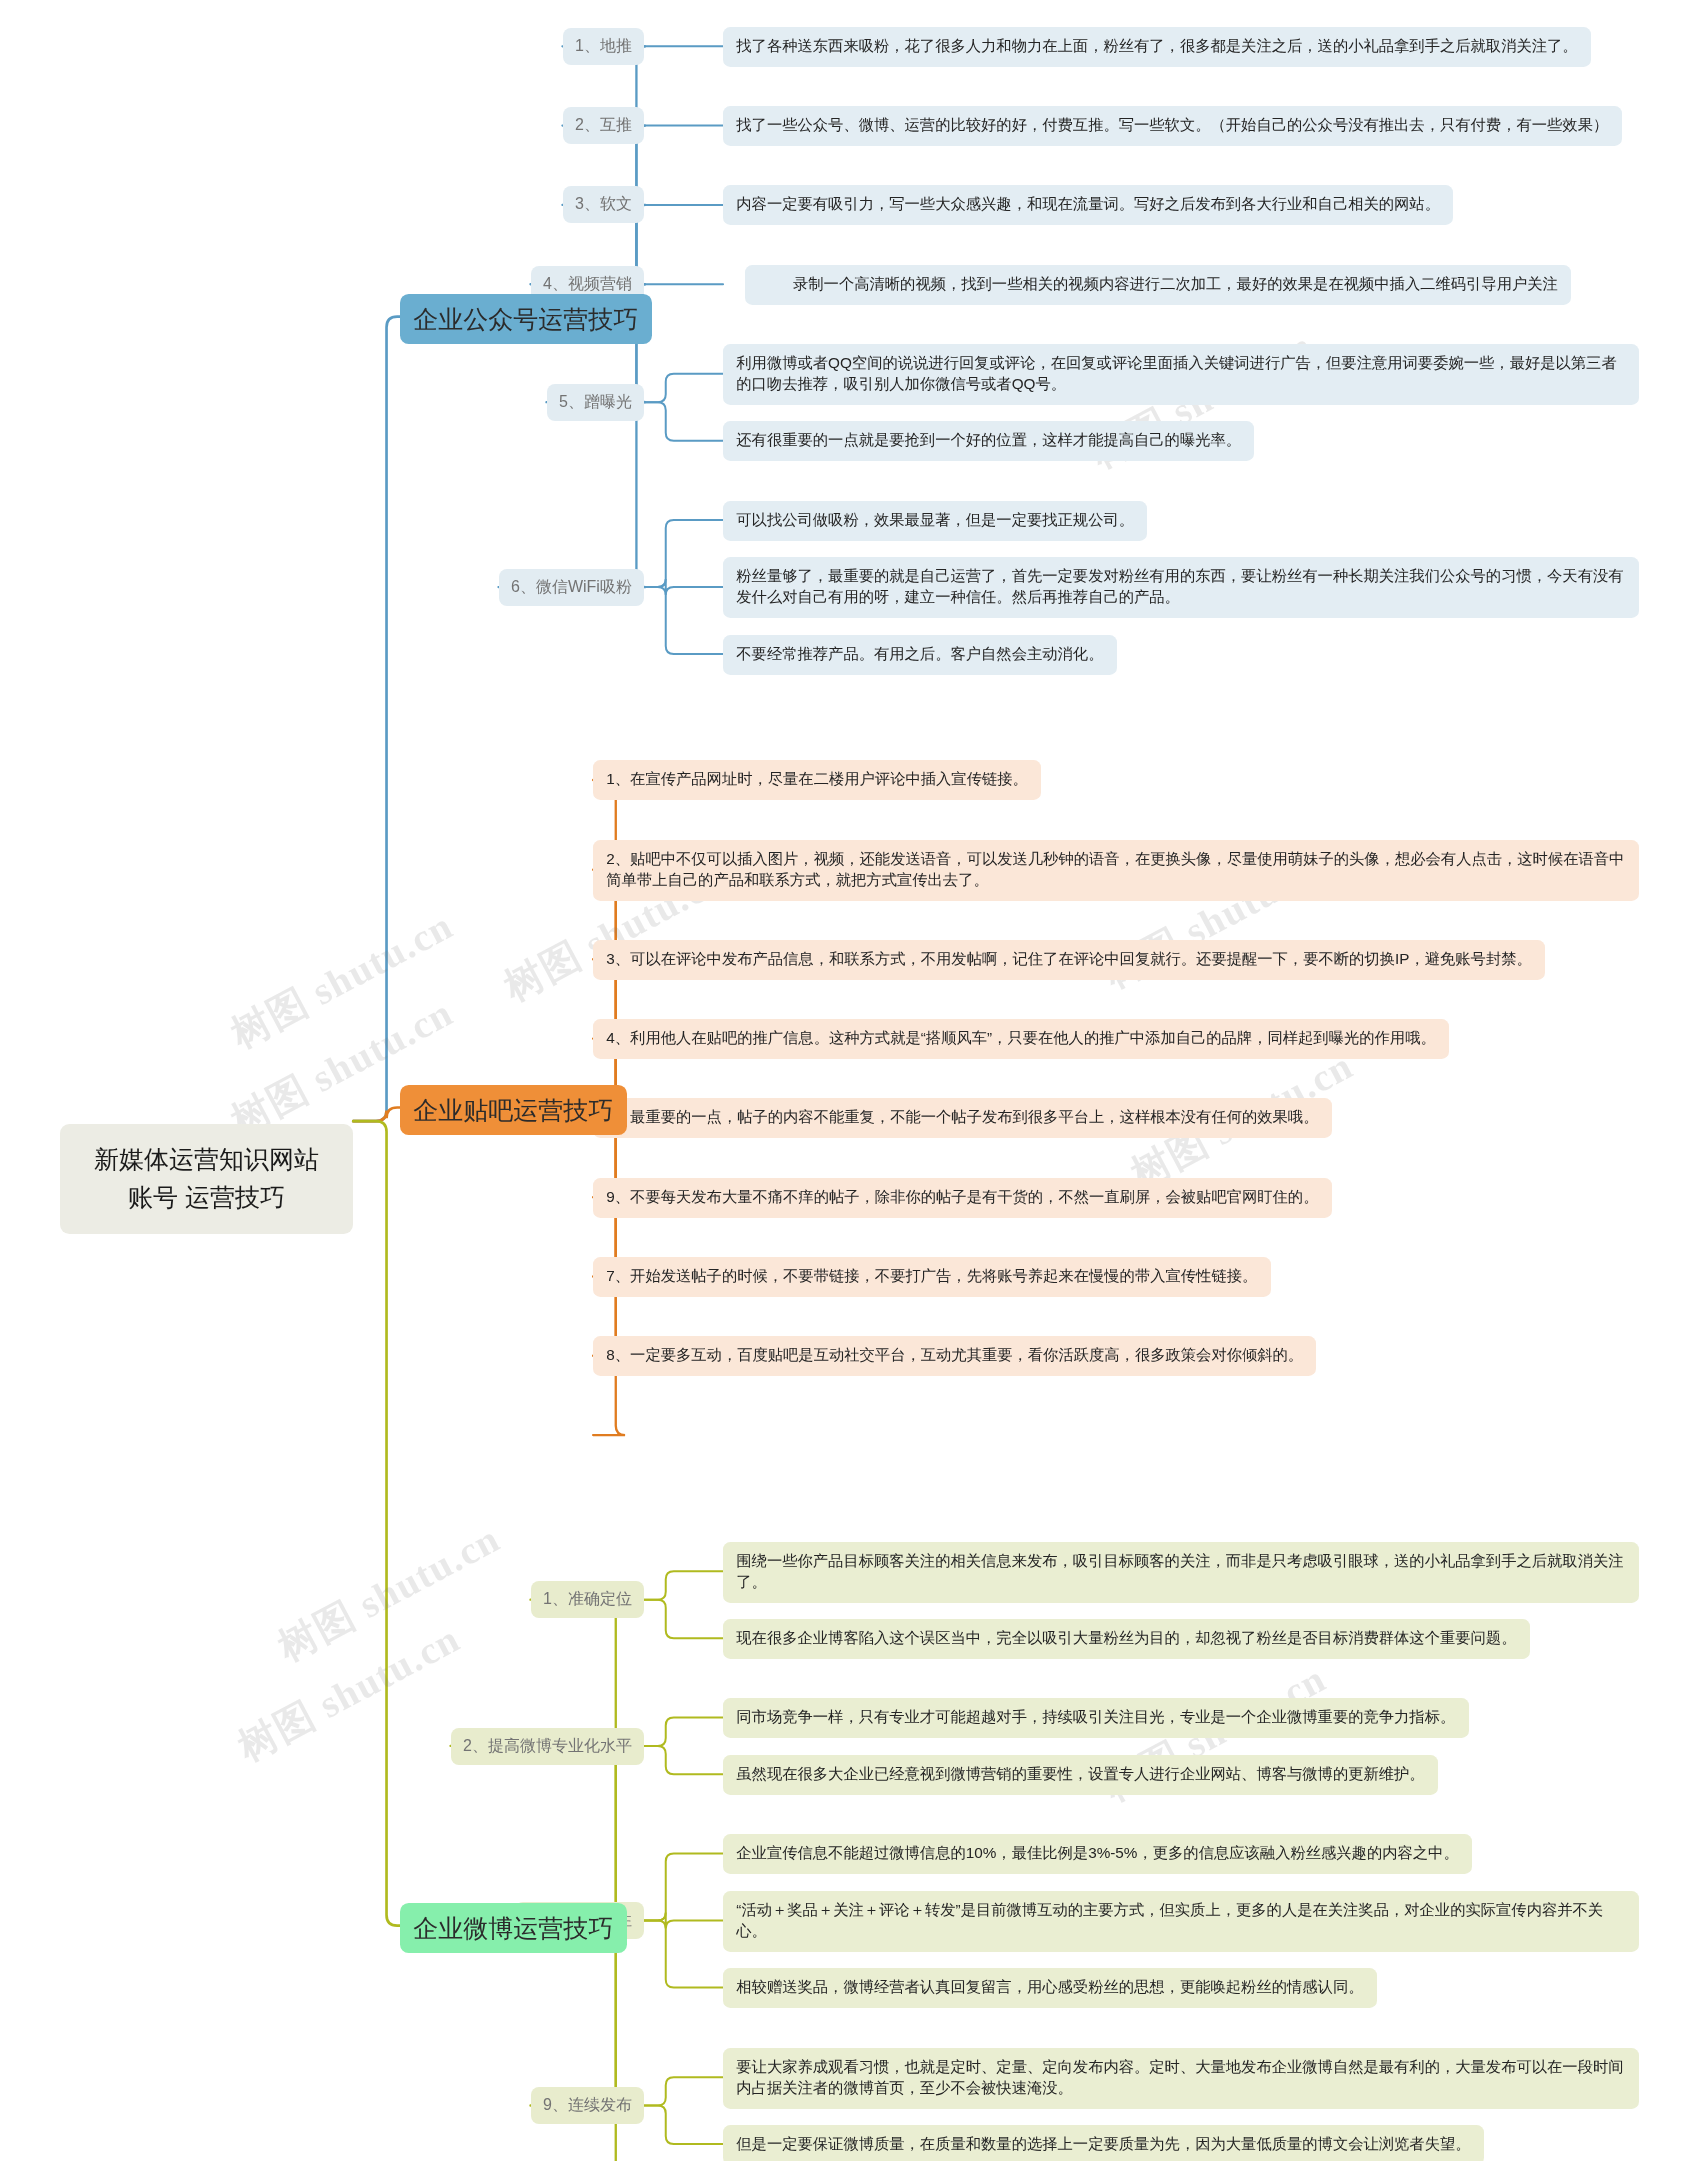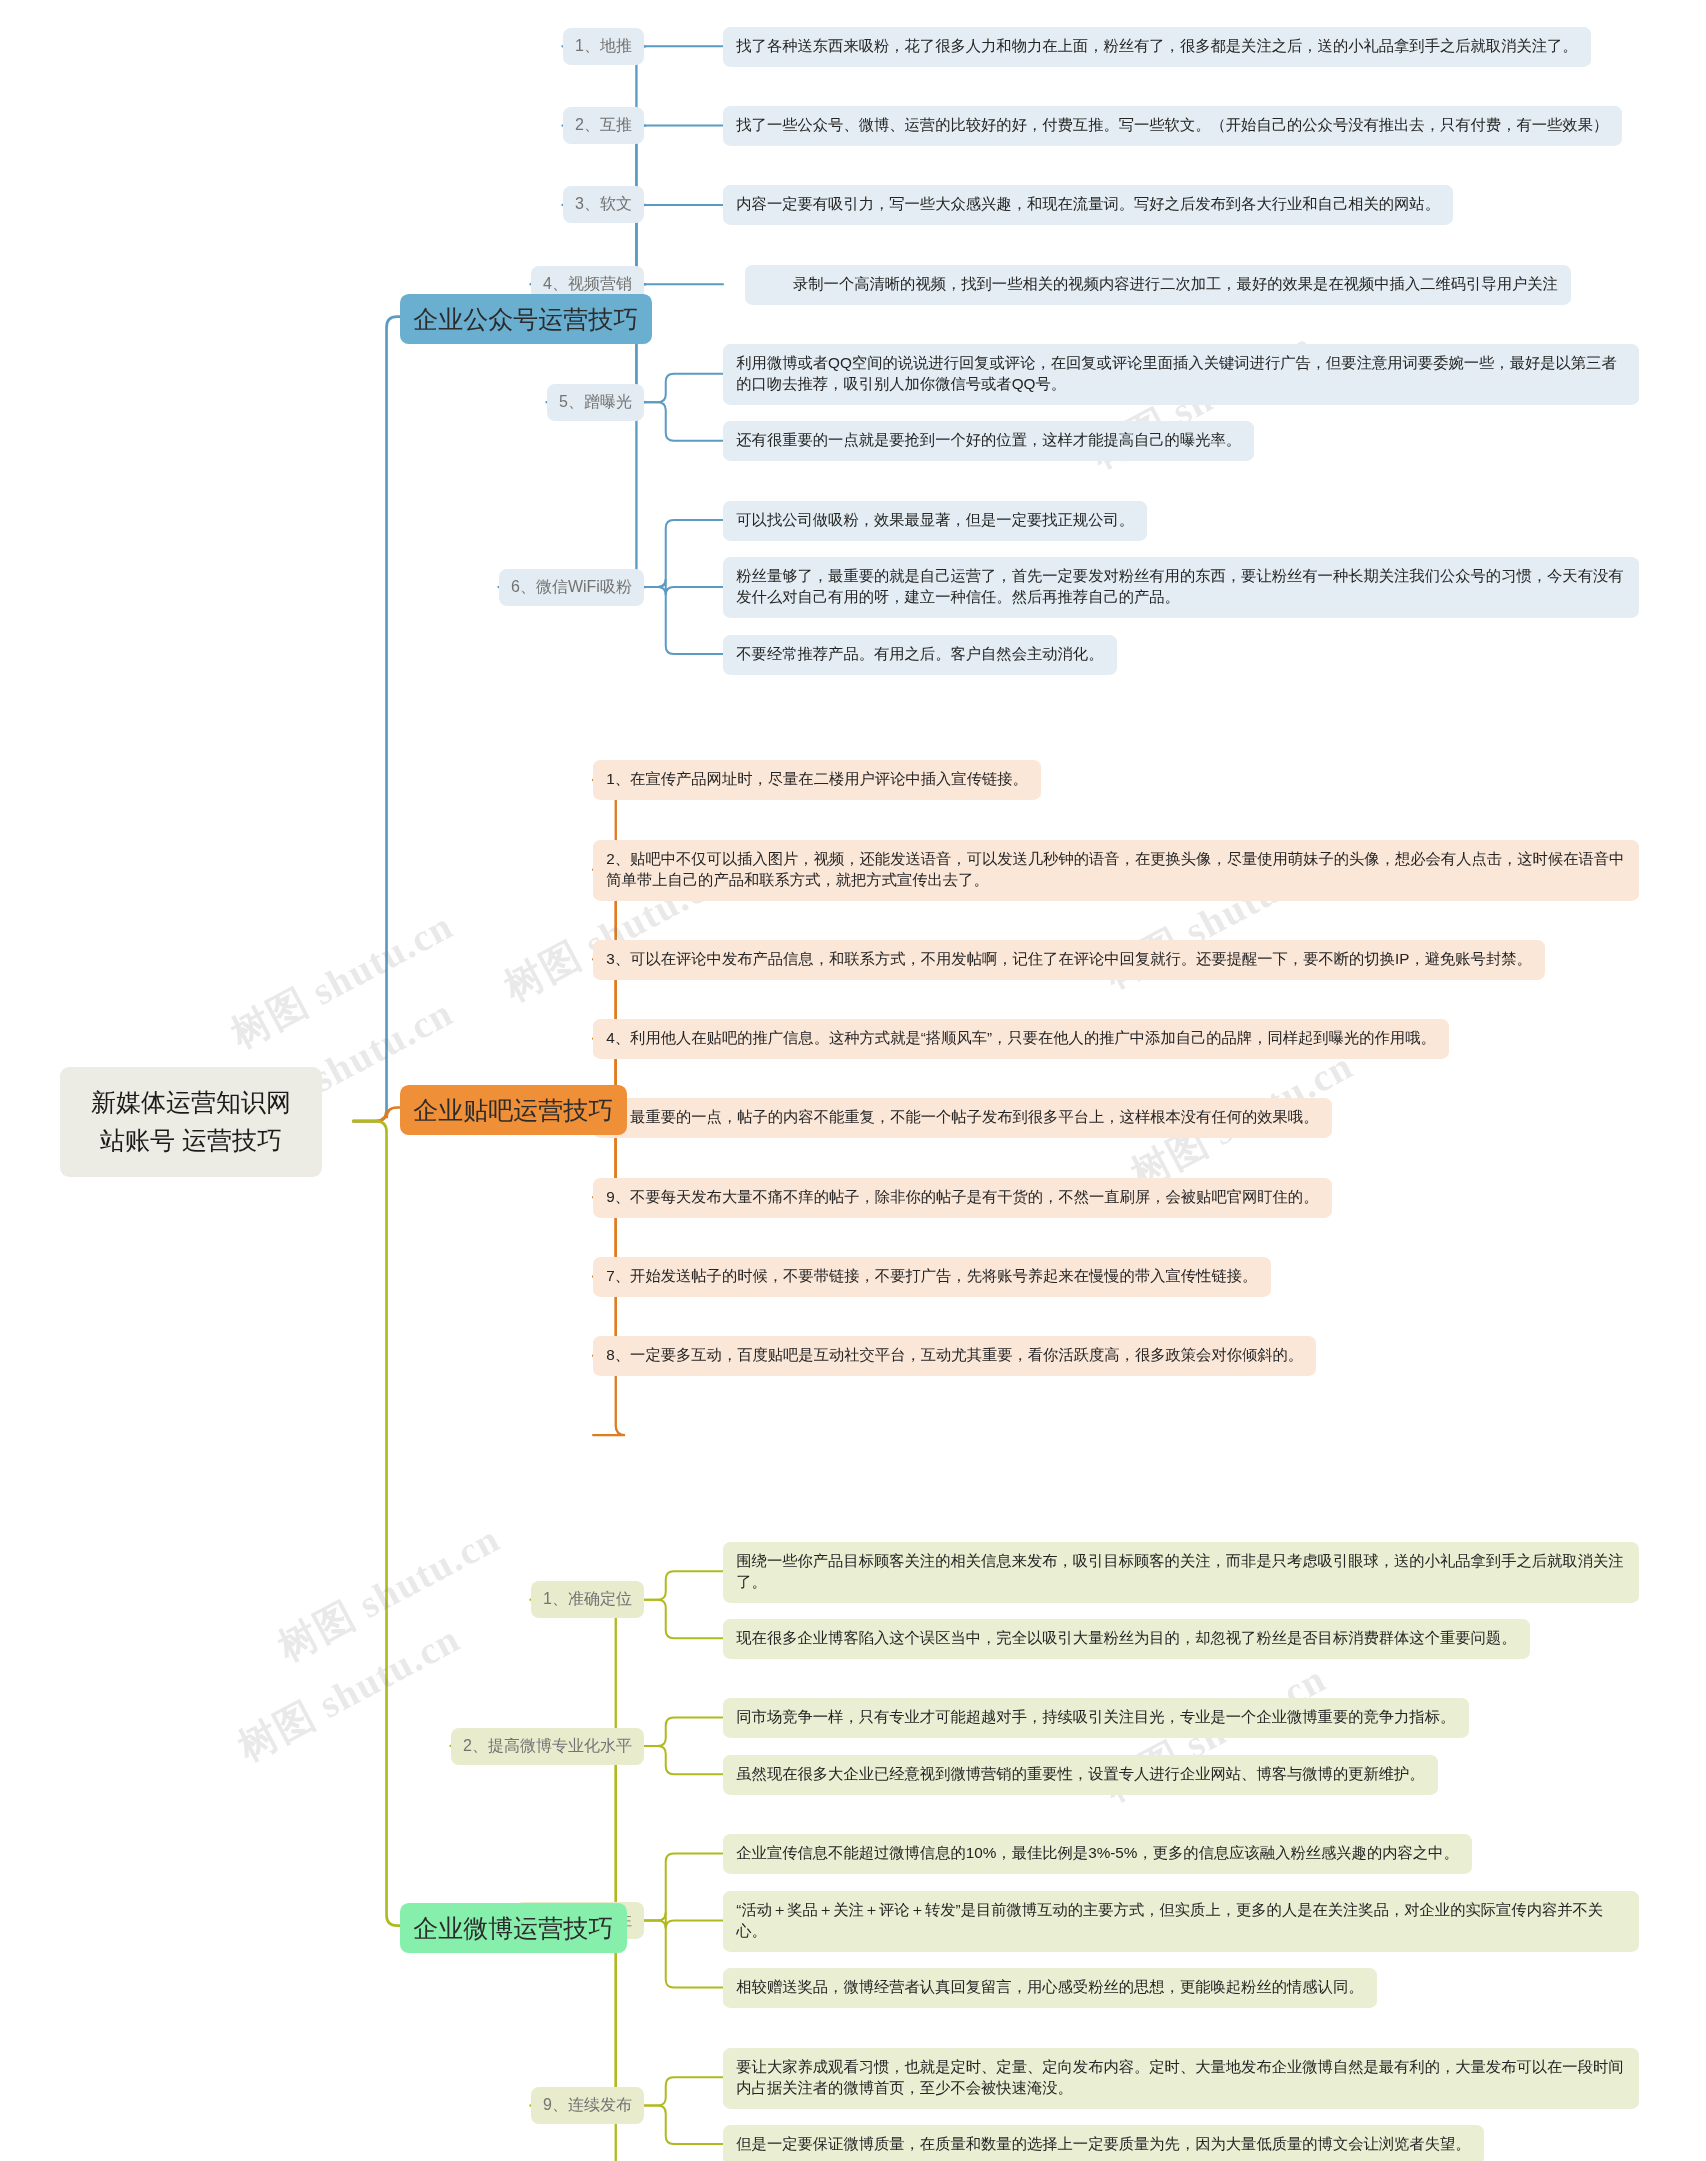--- a/index.html
+++ b/index.html
@@ -178,16 +178,16 @@
     <div class="leaf l-green" style="position: absolute; max-width: 916px; left: 723px; top: 1755px;">虽然现在很多大企业已经意视到微博营销的重要性，设置专人进行企业网站、博客与微博的更新维护。</div>
     <div class="sub s-green" style="position: absolute; white-space: nowrap; left: 451px; top: 1728px;">2、提高微博专业化水平</div>
     <div class="leaf l-green" style="position: absolute; max-width: 916px; left: 723px; top: 1834px;">企业宣传信息不能超过微博信息的10%，最佳比例是3%-5%，更多的信息应该融入粉丝感兴趣的内容之中。</div>
     <div class="leaf l-green" style="position: absolute; max-width: 916px; left: 723px; top: 1891px;">“活动＋奖品＋关注＋评论＋转发”是目前微博互动的主要方式，但实质上，更多的人是在关注奖品，对企业的实际宣传内容并不关心。</div>
     <div class="leaf l-green" style="position: absolute; max-width: 916px; left: 723px; top: 1968px;">相较赠送奖品，微博经营者认真回复留言，用心感受粉丝的思想，更能唤起粉丝的情感认同。</div>
     <div class="sub s-green" style="position: absolute; white-space: nowrap; left: 515px; top: 1902px;">3、强化互动性</div>
     <div class="leaf l-green" style="position: absolute; max-width: 916px; left: 723px; top: 2048px;">要让大家养成观看习惯，也就是定时、定量、定向发布内容。定时、大量地发布企业微博自然是最有利的，大量发布可以在一段时间内占据关注者的微博首页，至少不会被快速淹没。</div>
     <div class="leaf l-green" style="position: absolute; max-width: 916px; left: 723px; top: 2125px;">但是一定要保证微博质量，在质量和数量的选择上一定要质量为先，因为大量低质量的博文会让浏览者失望。</div>
     <div class="sub s-green" style="position: absolute; white-space: nowrap; left: 531px; top: 2087px;">9、连续发布</div>
     <div class="branch b-green" style="position: absolute; white-space: nowrap; left: 400px; top: 1903px;">企业微博运营技巧</div>
-    <div class="root" style="position: absolute; width: 262px; left: 60px; top: 1067px;">新媒体运营知识网站账号
+    <div class="root" style="position: absolute; width: 293px; left: 60px; top: 1124px;">新媒体运营知识网站账号
 运营技巧</div>
   </div>
 
 
 </body></html>

